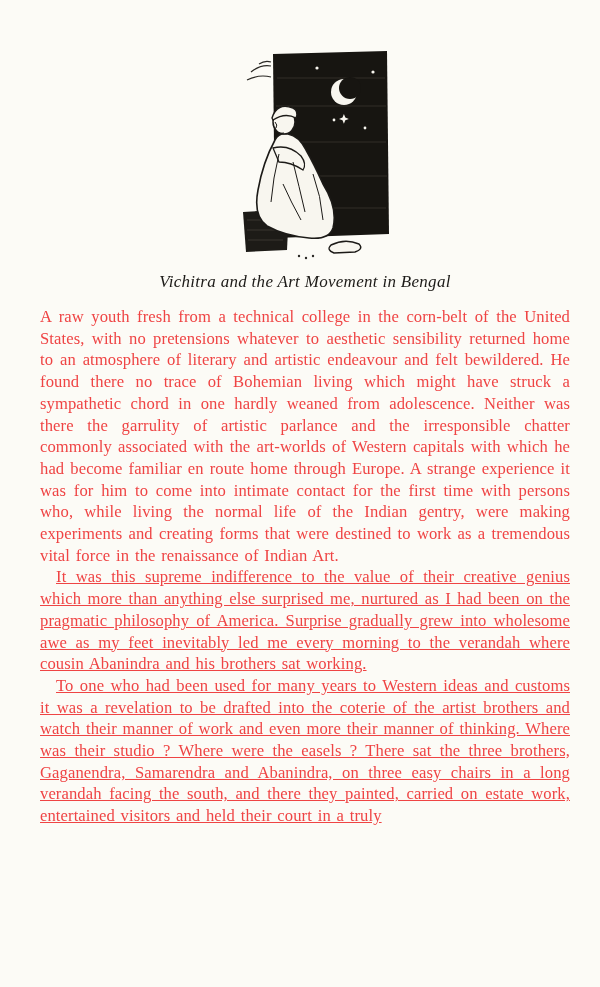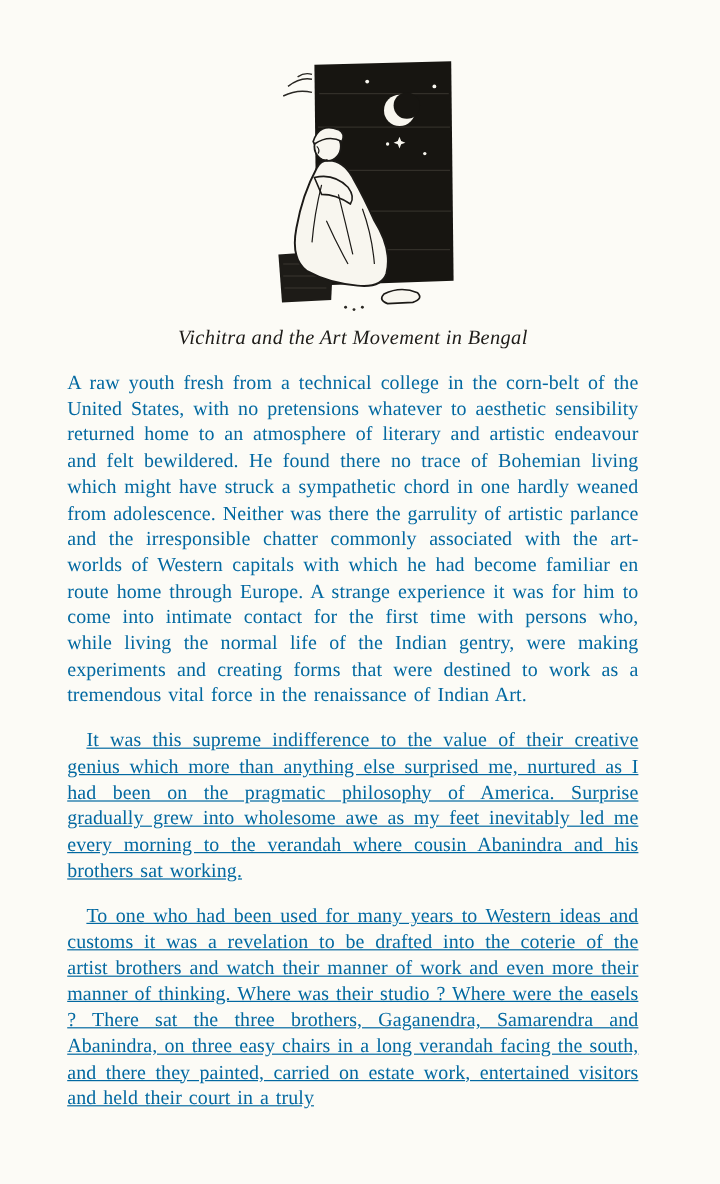--- a/index.html
+++ b/index.html
@@ -10,48 +10,48 @@
   .page {
     position: relative;
     width: 600px;
     height: 987px;
     margin: 0 auto;
     background: #fcfbf6;
     color: #211f1c;
     font-family: "Liberation Serif", "DejaVu Serif", serif;
     overflow: hidden;
     box-sizing: border-box;
-    padding: 44px 52px 0 40px;
+    padding: 44px 30px 0 40px;
   }
   .illustration-wrap {
     display: flex;
     justify-content: center;
     margin: 0 0 10px 0;
   }
   .illustration {
     width: 184px;
     height: 218px;
     display: block;
   }
   .title {
     text-align: center;
     font-style: italic;
     font-size: 17px;
     letter-spacing: 0.3px;
     margin: 4px 0 14px 0;
     color: #1d1b18;
   }
   .body-text p {
-    margin: 16px;
+    margin: 0;
     font-size: 16.6px;
     line-height: 21.7px;
     text-align: justify;
     letter-spacing: 0.1px;
     word-spacing: 1.5px;
-    color: #0369a1;
+    color: #ef4444;
   }
   .body-text p.indent {
     text-indent: 16px;
     text-decoration: underline;
   }
 </style>
 </head>
 <body>
 
 <div class="page">

